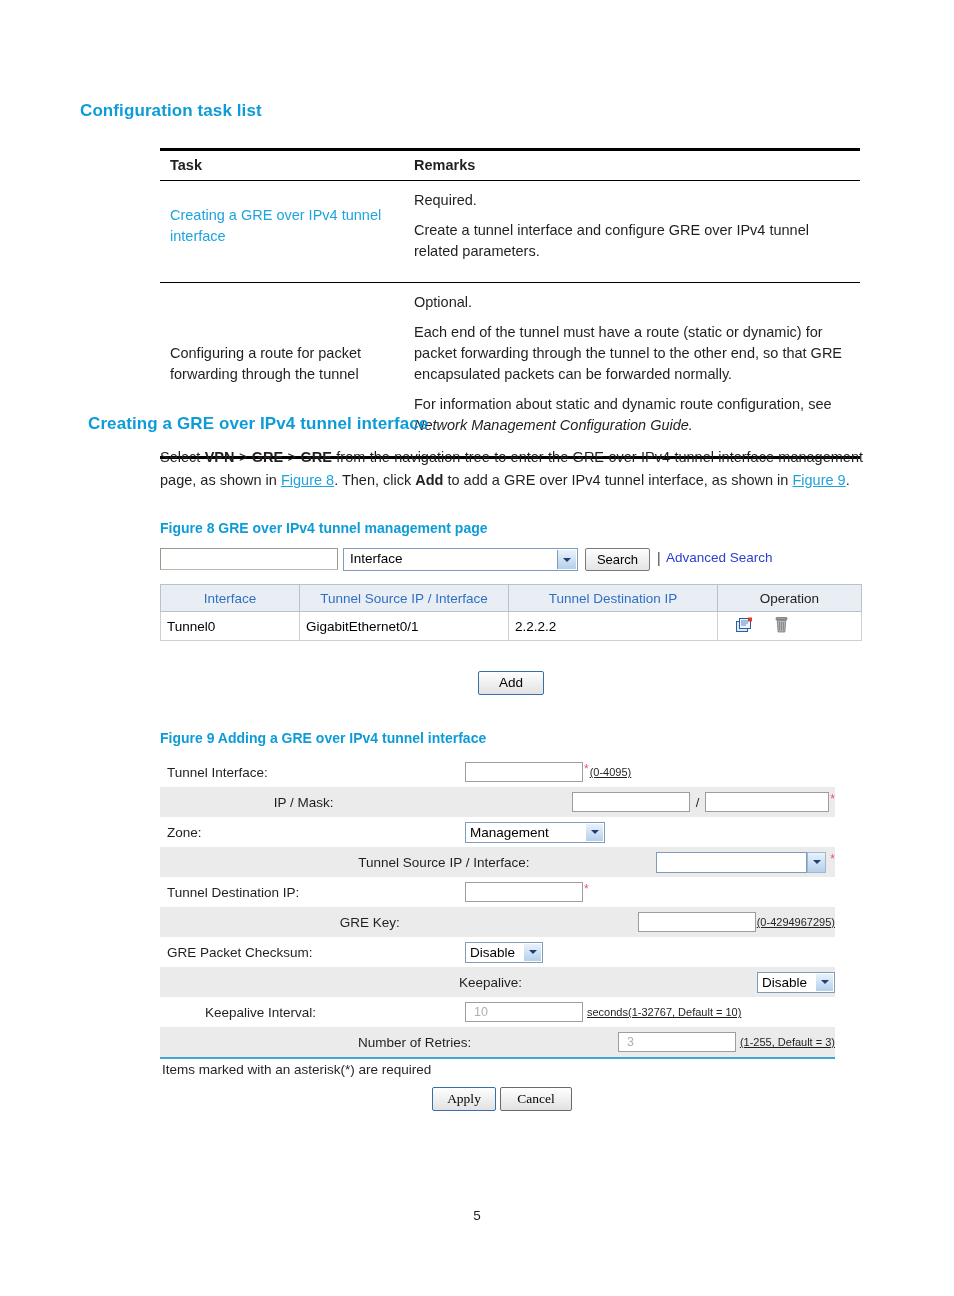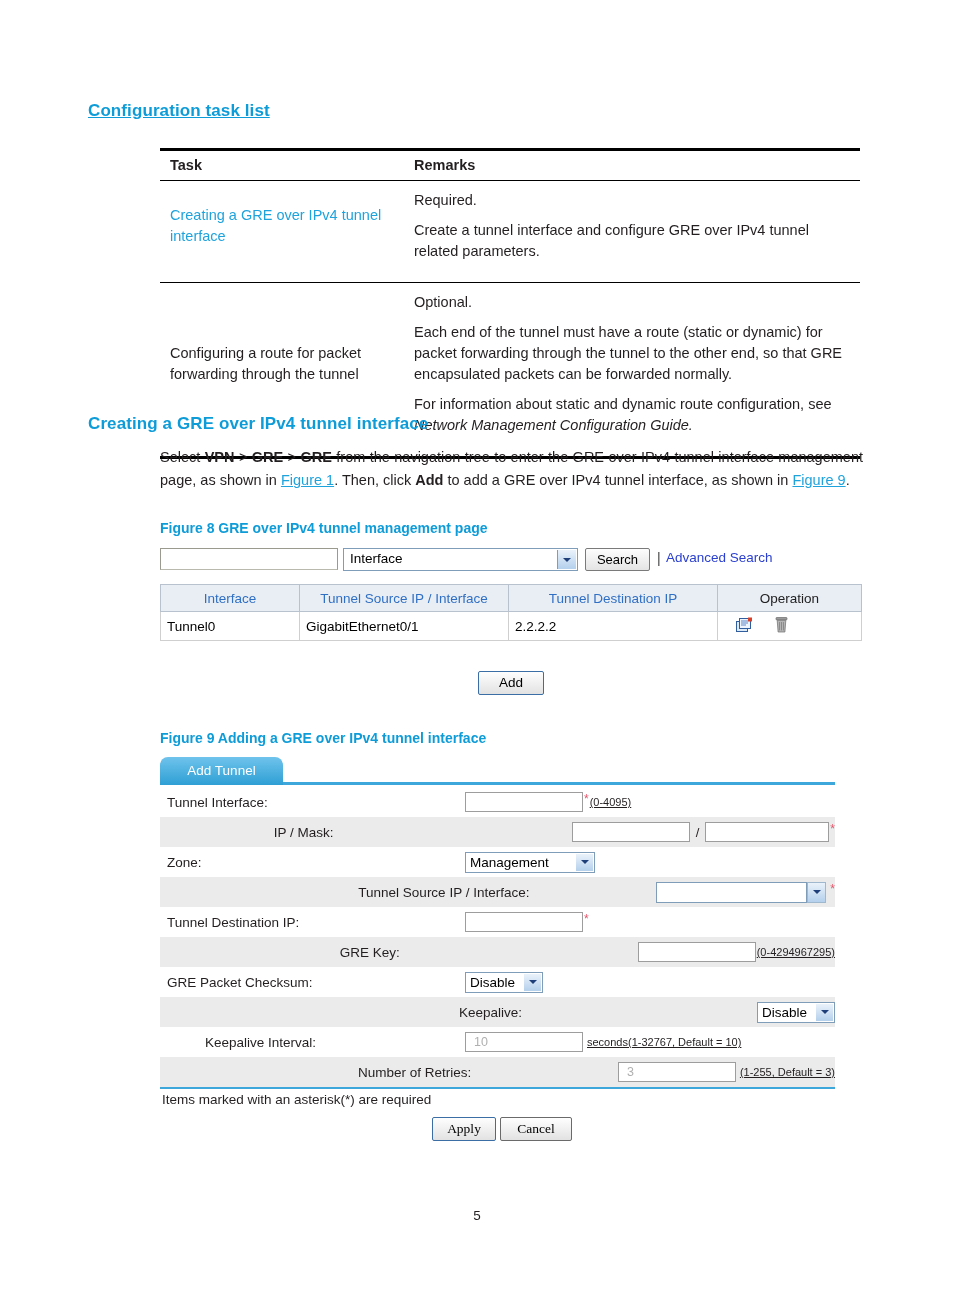--- a/index.html
+++ b/index.html
@@ -373,21 +373,21 @@
     left: 0; right: 0;
     top: 1208px;
     text-align: center;
     font-size: 13.5px;
     color: #231f20;
   }
 </style>
 </head>
 <body>
 
-<div class="h1" style="left:88px; top:101px;text-decoration:underline;">Configuration task list</div>
+<div class="h1" style="left:80px; top:101px;">Configuration task list</div>
 
 <table class="doc-table">
   <thead>
     <tr class="top-rule">
       <th class="col-task">Task</th>
       <th>Remarks</th>
     </tr>
   </thead>
   <tbody>
     <tr class="row-sep">
@@ -406,21 +406,21 @@
         <p>Each end of the tunnel must have a route (static or dynamic) for packet forwarding through the tunnel to the other end, so that GRE encapsulated packets can be forwarded normally.</p>
         <p>For information about static and dynamic route configuration, see <em class="it">Network Management Configuration Guide.</em></p>
       </td>
     </tr>
   </tbody>
 </table>
 
 <div class="h1" style="left:88px; top:414px;">Creating a GRE over IPv4 tunnel interface</div>
 
 <div class="body-text" style="left:160px; top:446px; width:703px;">
-  <span>Select </span><b>VPN</b><span> &gt; </span><b>GRE</b><span> &gt; </span><b>GRE</b><span> from the navigation tree to enter the GRE over IPv4 tunnel interface management page, as shown in </span><a class="xref" href="#">Figure 1</a><span>. Then, click </span><b>Add</b><span> to add a GRE over IPv4 tunnel interface, as shown in </span><a class="xref" href="#">Figure 9</a><span>.</span>
+  <span>Select </span><b>VPN</b><span> &gt; </span><b>GRE</b><span> &gt; </span><b>GRE</b><span> from the navigation tree to enter the GRE over IPv4 tunnel interface management page, as shown in </span><a class="xref" href="#">Figure 8</a><span>. Then, click </span><b>Add</b><span> to add a GRE over IPv4 tunnel interface, as shown in </span><a class="xref" href="#">Figure 9</a><span>.</span>
 </div>
 
 <div class="fig-caption" style="left:160px; top:520px;">Figure 8 GRE over IPv4 tunnel management page</div>
 
 <div id="fig8">
 
   <div class="searchbar">
     <div class="search-magnifier">
       <svg width="12" height="12" viewBox="0 0 12 12">
         <circle cx="5" cy="5" r="3.4" fill="none" stroke="#8a8a7e" stroke-width="1.1"></circle>
@@ -484,24 +484,20 @@
     </tbody>
   </table>
 
   <div class="btn-add">Add</div>
 </div>
 
 <div class="fig-caption" style="left:160px; top:730px;">Figure 9 Adding a GRE over IPv4 tunnel interface</div>
 
 <div id="fig9">
 
-  <div class="tabbar">
-    <div class="tab-active">Add Tunnel</div>
-    <div class="tab-underline"></div>
-  </div>
 
   <div class="formrows">
 
     <div class="frow">
       <div class="flabel">Tunnel Interface:</div>
       <div class="fctrl">
         <input class="tinput" type="text" value="" style="">
         <span class="req">*</span>
         <span class="hint">(0-4095)</span>
       </div>
@@ -513,21 +509,21 @@
         <input class="tinput" type="text" value="" style="">
         <span class="slash">/</span>
         <input class="tinput wide" type="text" value="" style="">
         <span class="req">*</span>
       </div>
     </div>
 
     <div class="frow">
       <div class="flabel">Zone:</div>
       <div class="fctrl">
-        <div class="dd" style="width:130px;">
+        <div class="dd" style="width:140px;">
           <span>Management</span>
           <span class="dd-arrow"></span>
         </div>
       </div>
     </div>
 
     <div class="frow alt">
       <div class="flabel">Tunnel Source IP / Interface:</div>
       <div class="fctrl">
         <div class="dd-empty">

